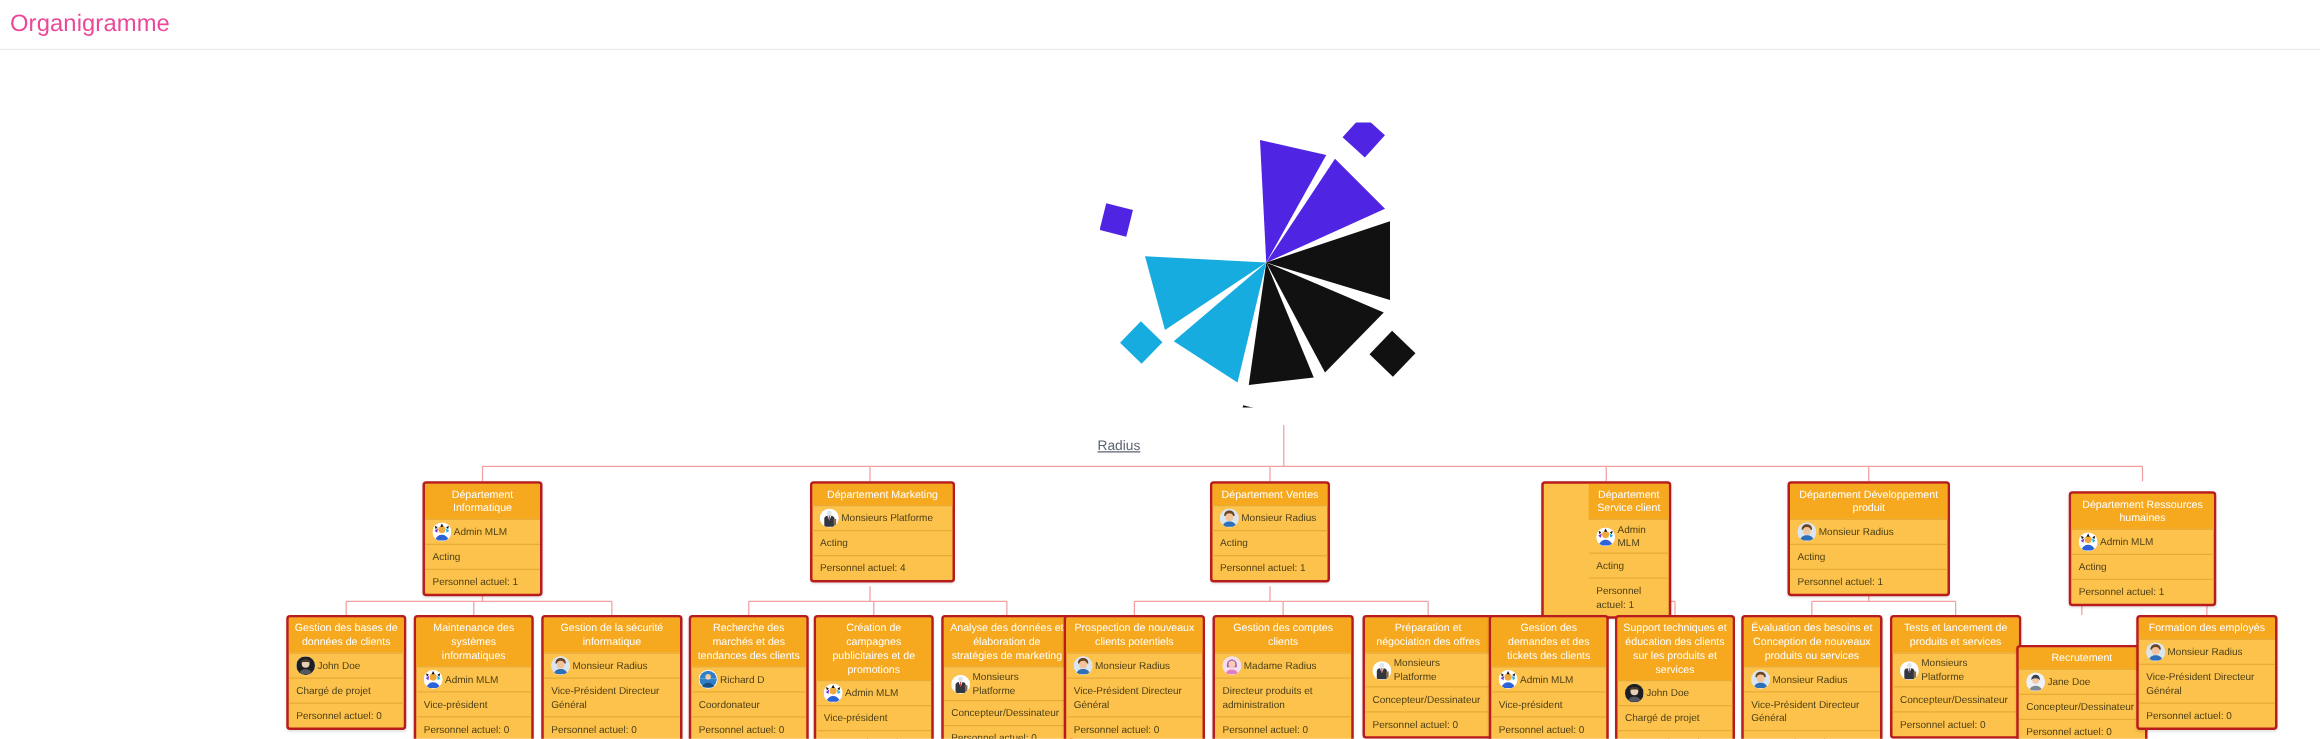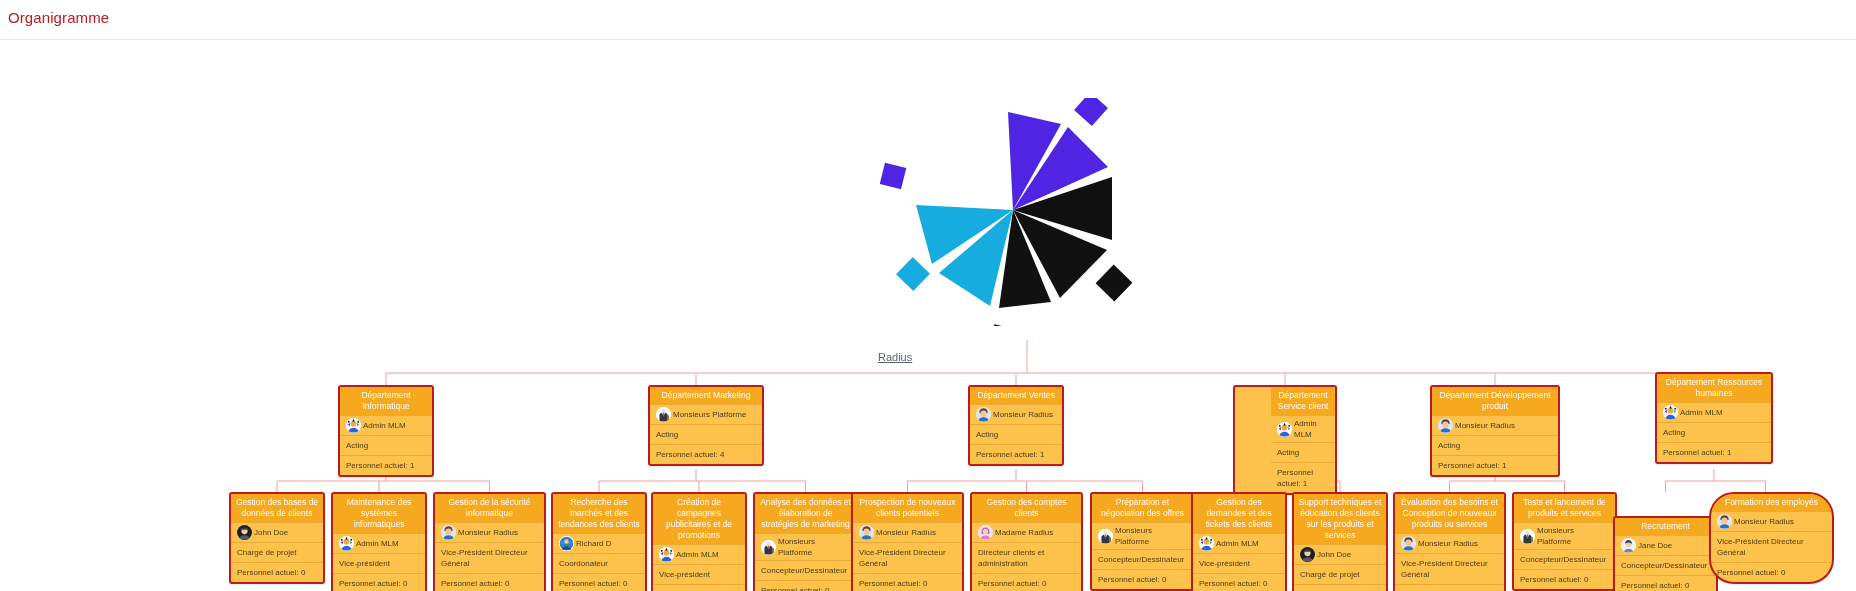--- a/index.html
+++ b/index.html
@@ -17,21 +17,21 @@
   }
   
   #header {
     position: absolute; left: 0; top: 0;
     width: 1856px; height: 40px;
     background: #ffffff;
     border-bottom: 1px solid #e7e9ee;
   }
   #page-title {
     position: absolute; left: 8px; top: 9px;
-    font-size: 15px; color: #b91c1c; letter-spacing: .1px;
+    font-size: 19px; color: #ec4899; letter-spacing: .1px;
   }
   
   #logo-wrap {
     position: absolute; left: 880px; top: 58px;
     width: 270px; height: 228px;
   }
   
   #chart {
     position: absolute; left: 0; top: 40px;
     width: 1856px; height: 551px;
@@ -244,21 +244,21 @@
                 <path d="M5.4 8.2c0-3.6 2.9-6.1 6.6-6.1s6.6 2.5 6.6 6.1v1.2H5.4z" fill="#6a4424"></path>
                 <circle cx="12" cy="10.6" r="5" fill="#f3c39a"></circle>
                 <path d="M3.2 23c.8-4.4 4.4-6.6 8.8-6.6s8 2.2 8.8 6.6z" fill="#2f6fb5"></path>
               </svg>
             </span>
             <span class="pname">Monsieur Radius</span>
           </div>
           <div class="node-row role">Acting</div>
           <div class="node-row staff">Personnel actuel: 1</div>
         </div>
-        <div class="node" style="left: 1655px; top: 332px; width: 118px;">
+        <div class="node" style="left: 1655px; top: 353px; width: 118px;">
           <div class="node-head">Département Ressources humaines</div>
           <div class="node-row person">
             <span class="avatar">
               <svg viewBox="0 0 24 24">
                 <rect width="24" height="24" fill="#ffffff"></rect>
                 <circle cx="12" cy="9" r="4.6" fill="#f2a93b"></circle>
                 <path d="M3 23c1.5-5 5-7.4 9-7.4S19.5 18 21 23z" fill="#2d63d8"></path>
                 <path d="M2.5 10.5 L7 7.5 L6 13 Z" fill="#7a37d8"></path>
                 <path d="M21.5 10.5 L17 7.5 L18 13 Z" fill="#1ab2e8"></path>
                 <path d="M12 1.2 L14 5.4 L10 5.4 Z" fill="#111"></path>
@@ -400,21 +400,21 @@
             <span class="avatar">
               <svg viewBox="0 0 24 24">
                 <rect width="24" height="24" fill="#f4dff0"></rect>
                 <path d="M5.6 11c0-4 2.8-7 6.4-7s6.4 3 6.4 7v3H5.6z" fill="#b05fb0"></path>
                 <circle cx="12" cy="10.2" r="4.3" fill="#f6cfae"></circle>
                 <path d="M3.6 23c.9-4 4.4-6.2 8.4-6.2s7.5 2.2 8.4 6.2z" fill="#e37fc0"></path>
               </svg>
             </span>
             <span class="pname">Madame Radius</span>
           </div>
-          <div class="node-row role">Directeur clients et administration</div>
+          <div class="node-row role">Directeur produits et administration</div>
           <div class="node-row staff">Personnel actuel: 0</div>
         </div>
         <div class="node" style="left: 1090px; top: 452px; width: 105px;">
           <div class="node-head">Préparation et négociation des offres</div>
           <div class="node-row person">
             <span class="avatar">
               <svg viewBox="0 0 24 24">
                 <rect width="24" height="24" fill="#ffffff"></rect>
                 <circle cx="12" cy="5.4" r="3.1" fill="#dfe3ea"></circle>
                 <path d="M5.5 23V12.4c0-2.3 2.9-3.8 6.5-3.8s6.5 1.5 6.5 3.8V23z" fill="#32373f"></path>
@@ -507,21 +507,21 @@
                 <circle cx="12" cy="9.8" r="4.6" fill="#f0cbab"></circle>
                 <path d="M6.4 9.4c0-4 2.5-6.4 5.6-6.4s5.6 2.4 5.6 6.4c0 .9-1.2-2.2-5.6-2.2s-5.6 3.1-5.6 2.2z" fill="#3a3f48"></path>
                 <path d="M3.8 23c.8-3.9 4.2-6 8.2-6s7.4 2.1 8.2 6z" fill="#7d8794"></path>
               </svg>
             </span>
             <span class="pname">Jane Doe</span>
           </div>
           <div class="node-row role">Concepteur/Dessinateur</div>
           <div class="node-row staff">Personnel actuel: 0</div>
         </div>
-        <div class="node" style="left: 1709px; top: 452px; width: 125px; border-radius: 25px;">
+        <div class="node" style="left: 1709px; top: 452px; width: 113px;">
           <div class="node-head">Formation des employés</div>
           <div class="node-row person">
             <span class="avatar">
               <svg viewBox="0 0 24 24">
                 <rect width="24" height="24" fill="#d9e6f2"></rect>
                 <path d="M5.4 8.2c0-3.6 2.9-6.1 6.6-6.1s6.6 2.5 6.6 6.1v1.2H5.4z" fill="#6a4424"></path>
                 <circle cx="12" cy="10.6" r="5" fill="#f3c39a"></circle>
                 <path d="M3.2 23c.8-4.4 4.4-6.6 8.8-6.6s8 2.2 8.8 6.6z" fill="#2f6fb5"></path>
               </svg>
             </span>

